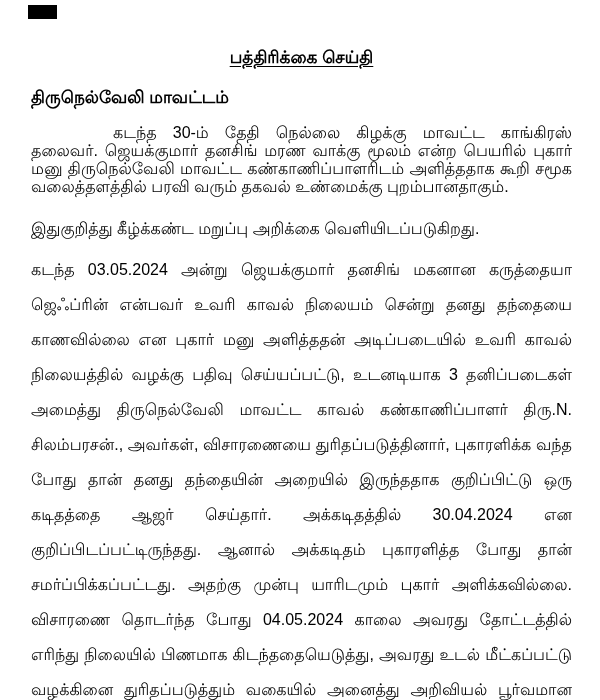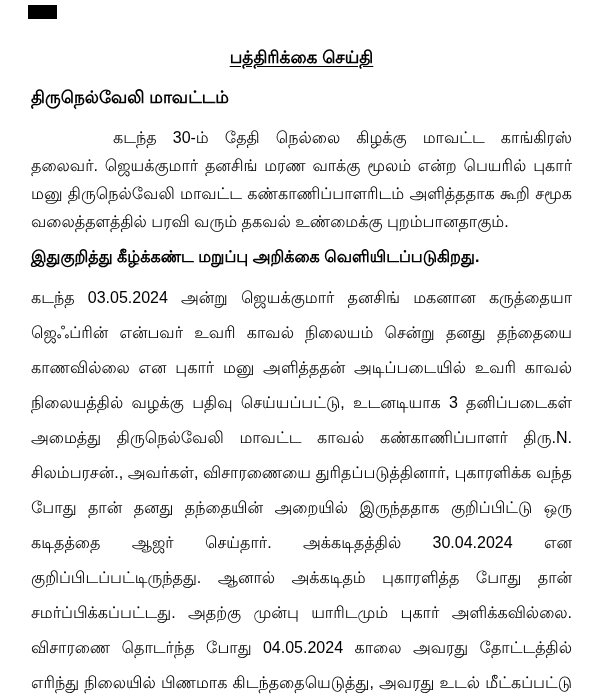--- a/index.html
+++ b/index.html
@@ -39,28 +39,28 @@
     font-size: 17px;
     font-weight: bold;
     line-height: 24px;
   }
   .para {
     margin: 0;
     font-size: 16px;
     text-align: justify;
   }
   .intro-para {
-    line-height: 28px;
+    line-height: 18px;
     text-indent: 82px;
-    margin-bottom: 8px;
+    margin-bottom: 20px;
   }
   .rebuttal-heading {
     margin: 0 0 10px 0;
     font-size: 16px;
-    font-weight: bold;
+    font-weight: normal;
     line-height: 26px;
     text-align: left;
   }
   .body-para {
     line-height: 35px;
   }
 </style>
 </head>
 <body>
 

